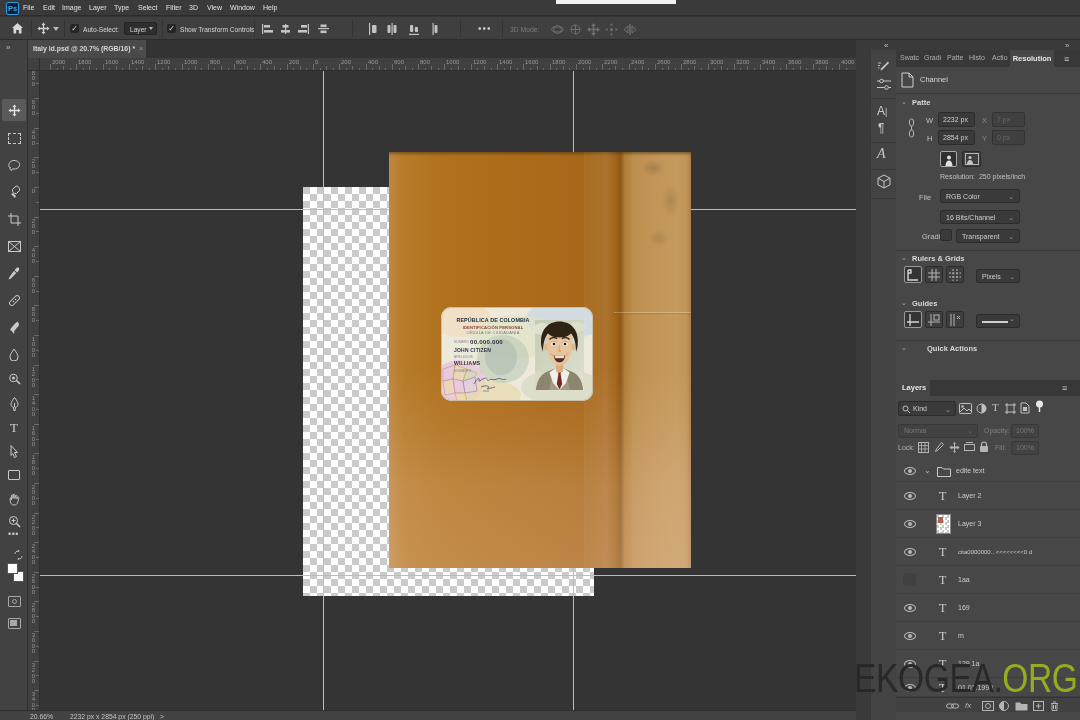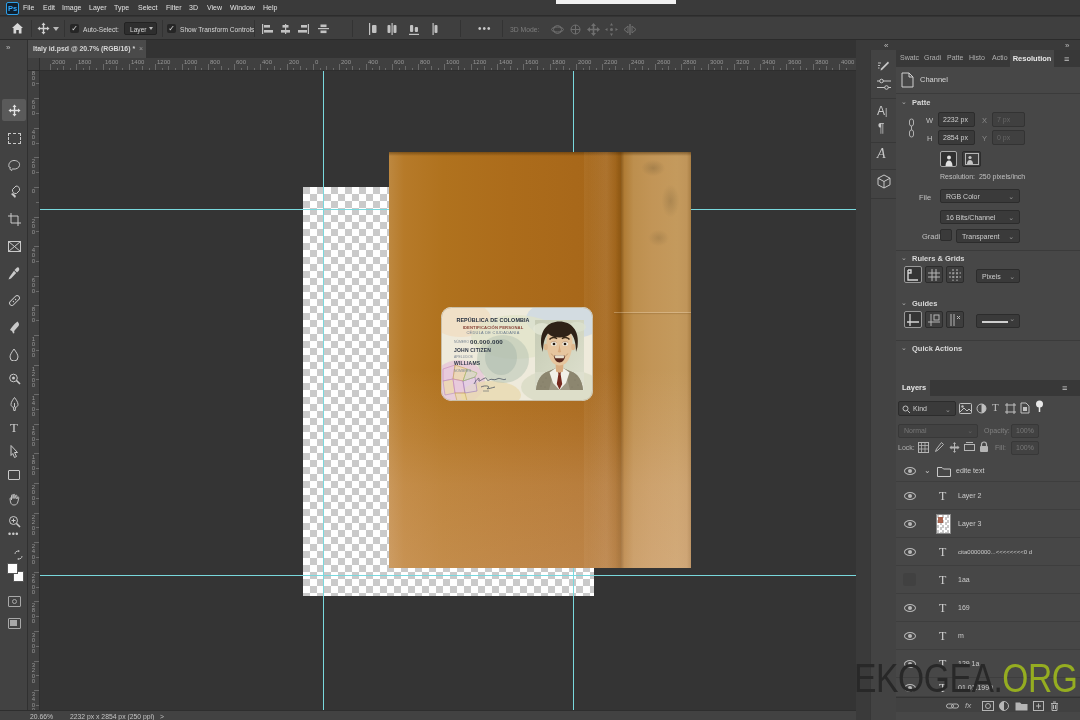--- a/index.html
+++ b/index.html
@@ -855,21 +855,21 @@
           <path d="M2 0 V12 M5 0 V12" stroke="#b5b5b5"></path>
           <path d="M8 2 L11 5 M11 2 L8 5" stroke="#b5b5b5"></path>
         </svg>
       </div>
   <div class="ddp" style="left:80px;top:247px;width:44px;height:14px">
         <div style="position:absolute;left:5px;top:6px;width:26px;height:1.5px;background:#cfcfcf"></div>
         <span style="position:absolute;right:4px;color:#999">⌄</span>
       </div>
   <div class="sepline" style="top:273px"></div>
   <div class="caret" style="left:5px;top:277px">⌄</div>
-  <div class="hdr" style="left:16px;top:277px">Quick Actions</div>
+  <div class="hdr" style="left:31px;top:277px">Quick Actions</div>
  </div>
  <div id="layers">
   <div id="layertabbar">
         <div id="layertab">Layers</div>
    <div class="ab" style="left:166px;top:3px;color:#c8c8c8;font-size:9px">≡</div>
   </div>
   <div class="ab" style="left:2px;top:21px;width:58px;height:15px;background:#3a3a3a;border:1px solid #2c2c2c;border-radius:2px">
    <svg class="ab" style="left:3px;top:3px" width="9" height="9" viewBox="0 0 9 9">
           <circle cx="3.5" cy="3.5" r="2.5" fill="none" stroke="#c0c0c0"></circle>
           <path d="M5.5 5.5 L8 8" stroke="#c0c0c0"></path>

